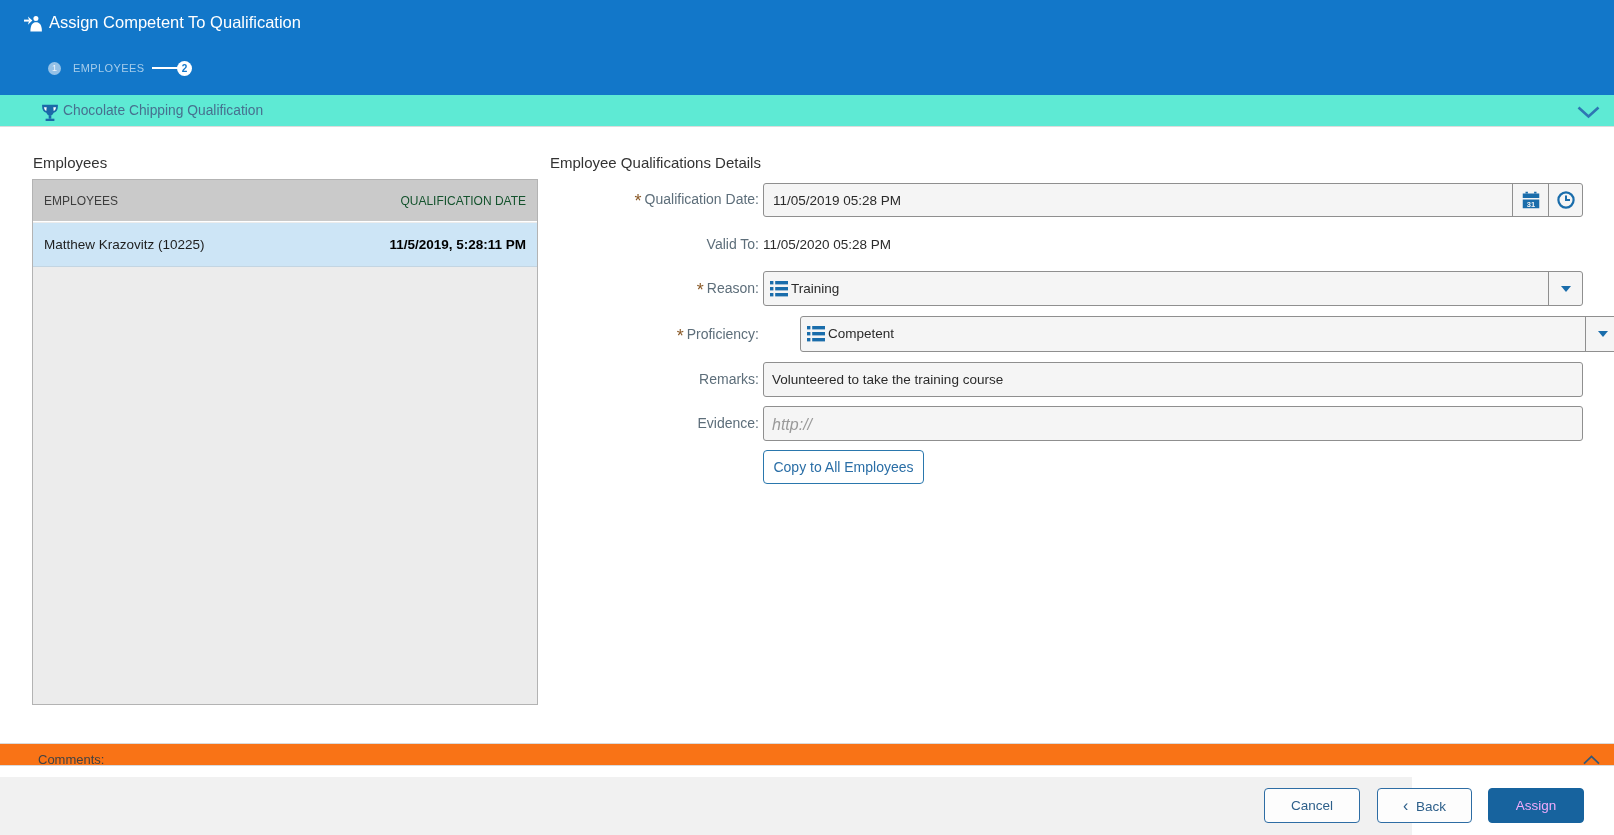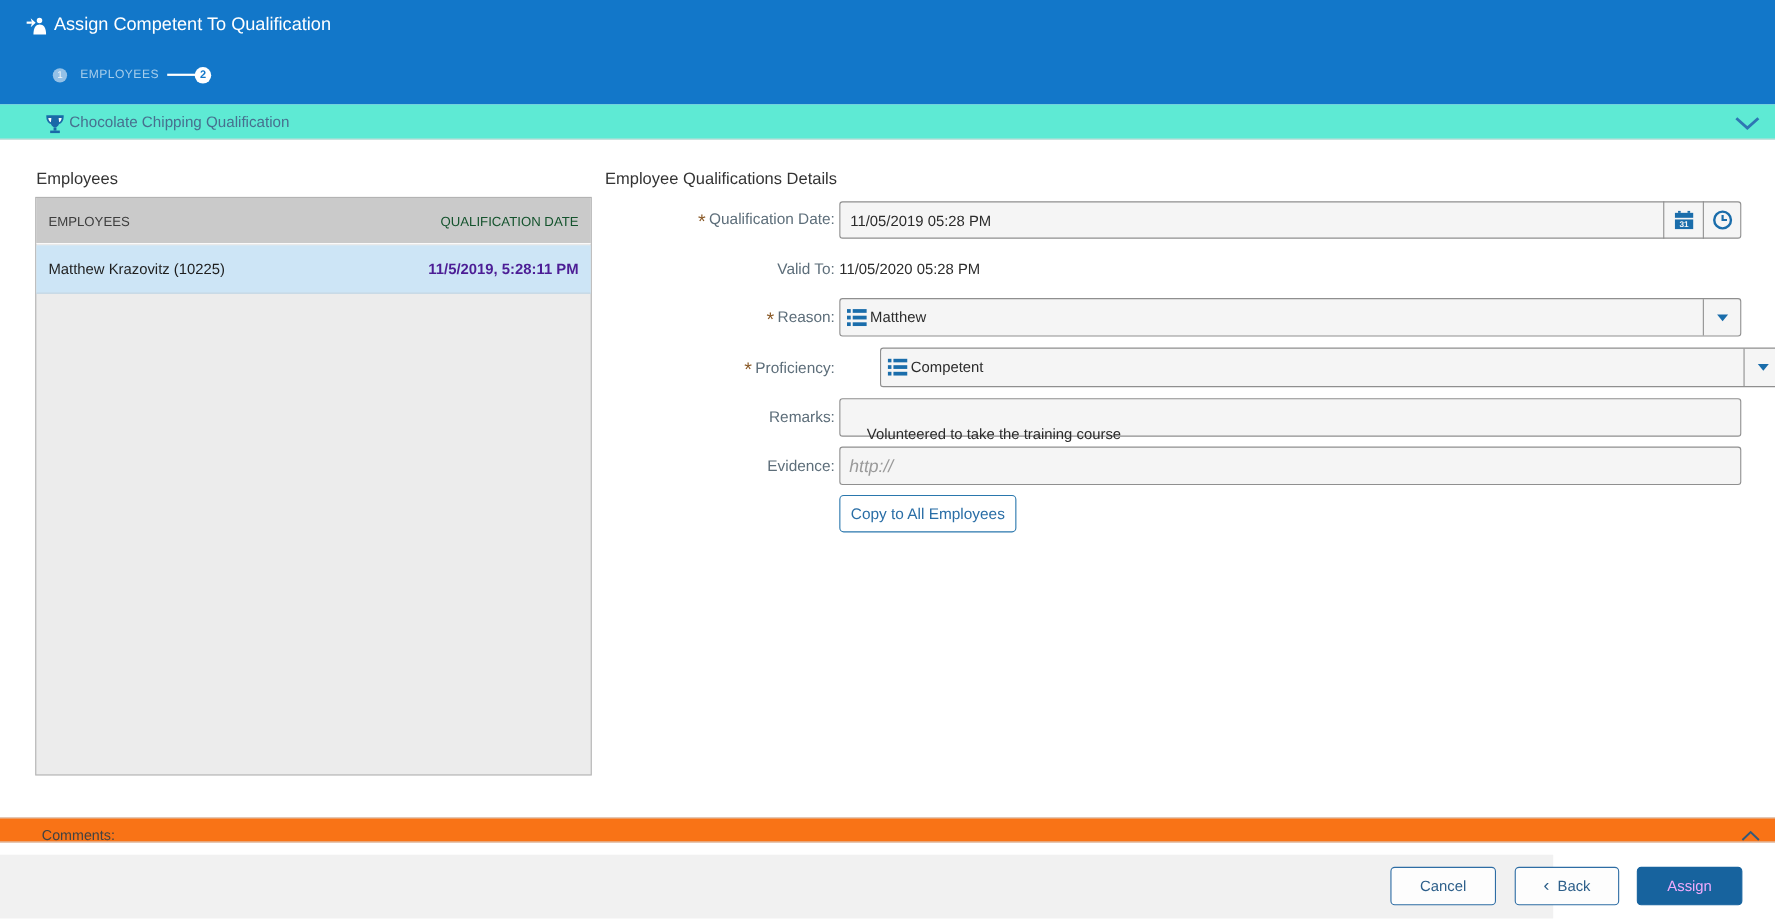--- a/index.html
+++ b/index.html
@@ -20,41 +20,41 @@
   #qbar-text { position:absolute; left:63px; top:8px; color:#47708f; font-size:13.8px; }
   
   .h1 { position:absolute; font-size:15px; color:#333; }
   
   #tbl { position:absolute; left:32px; top:179px; width:506px; height:526px; border:1px solid #b3b3b3; background:#ececec; }
   #tbl-head { position:absolute; left:0; top:0; width:504px; height:42px; background:#cacaca; border-bottom:1px solid #ffffff; }
   #tbl-head .c1 { position:absolute; left:11px; top:14px; font-size:12px; color:#3d3d3d; }
   #tbl-head .c2 { position:absolute; right:11px; top:14px; font-size:12px; color:#14532d; }
   #tbl-row { position:absolute; left:0; top:43px; width:504px; height:44px; background:#cde5f6; border-bottom:1px solid #c3d5e2; }
   #tbl-row .c1 { position:absolute; left:11px; top:14px; font-size:13.5px; color:#1e1e1e; }
-  #tbl-row .c2 { position:absolute; right:11px; top:14px; font-size:13.5px; font-weight:bold; color:#4c1d95; }
+  #tbl-row .c2 { position:absolute; right:11px; top:14px; font-size:13.5px; font-weight:bold; color:#000000; }
   
   .lbl { position:absolute; width:220px; right:855px; text-align:right; font-size:14px; line-height:14px; color:#5d6e7a; white-space:nowrap; }
   .lbl .req { color:#8a5a28; margin-right:3px; font-size:18px; line-height:10px; position:relative; top:3px; }
   .field { position:absolute; left:763px; width:820px; background:#f5f5f5; border:1px solid #8f8f8f; border-radius:3px;padding-left:12px; }
   .ftext { font-size:13.5px; color:#2b2b2b; }
   
   #fdate { top:183px; height:34px; }
   #fdate .txt { position:absolute; left:9px; top:9px; }
   #fdate .btn-cal { position:absolute; left:748px; top:-1px; width:36px; height:34px; border-left:1px solid #8f8f8f; }
   #fdate .btn-clk { position:absolute; left:784px; top:-1px; width:35px; height:34px; border-left:1px solid #8f8f8f; }
   .cbtn svg { position:absolute; left:50%; top:50%; transform:translate(-50%,-50%); }
   
   .sel-icon { position:absolute; left:6px; top:9px; }
   .sel-txt { position:absolute; left:27px; top:9px; }
   .sel-arrow-zone { position:absolute; right:0; top:0; width:34px; height:100%; border-left:1px solid #8f8f8f; }
   .sel-arrow { position:absolute; left:12px; top:14px; width:0; height:0; border-left:5px solid transparent; border-right:5px solid transparent; border-top:6px solid #1a6dab; }
   #freason { top:271px; height:35px; }
   #fprof { top:316px; height:36px;margin-left:37px; }
   #fremarks { top:362px; height:35px; }
-  #fremarks .txt { position:absolute; left:8px; top:24px;margin-left:16px; }
+  #fremarks .txt { position:absolute; left:8px; top:9px; }
   #fevid { top:406px; height:35px; }
   #fevid .txt { position:absolute; left:8px; top:9px; font-style:italic; color:#9a9a9a; }
   #copybtn { position:absolute; left:763px; top:450px; width:161px; height:34px; background:#fff; border:1px solid #2a77ad; border-radius:4px; color:#2a6ea6; font-size:14px; text-align:center; line-height:32px; }
   
   #cbar { position:absolute; left:0; top:743px; width:1614px; height:23px; background:#f97316; border-top:1px solid #dadada; border-bottom:1px solid #dadada; }
   #cbar-text { position:absolute; left:38px; top:8px; font-size:13px; color:#424242; }
   
   #footer { position:absolute; left:0; top:777px; width:1412px; height:58px; background:#f1f1f1; }
   .fbtn { position:absolute; top:11px; height:35px; border-radius:4px; font-size:13.5px; text-align:center; line-height:33px; }
   #btn-cancel { left:1264px; width:96px; background:#fdfdfd; border:1px solid #2e6da4; color:#2d5f8a; }
@@ -138,21 +138,21 @@
   <svg class="sel-icon" width="18" height="16" viewBox="0 0 18 16">
     <g fill="#1a6dab">
       <rect x="0" y="0" width="3.4" height="3.4"></rect>
         <rect x="5.2" y="0" width="12.8" height="3.4"></rect>
       <rect x="0" y="6" width="3.4" height="3.4"></rect>
         <rect x="5.2" y="6" width="12.8" height="3.4"></rect>
       <rect x="0" y="12" width="3.4" height="3.4"></rect>
         <rect x="5.2" y="12" width="12.8" height="3.4"></rect>
     </g>
   </svg>
-  <div class="sel-txt ftext">Matthew</div>
+  <div class="sel-txt ftext">Training</div>
   <div class="sel-arrow-zone">
       <div class="sel-arrow"></div>
     </div>
 </div>
 
 <div class="field" id="fprof">
   <svg class="sel-icon" width="18" height="16" viewBox="0 0 18 16">
     <g fill="#1a6dab">
       <rect x="0" y="0" width="3.4" height="3.4"></rect>
         <rect x="5.2" y="0" width="12.8" height="3.4"></rect>

